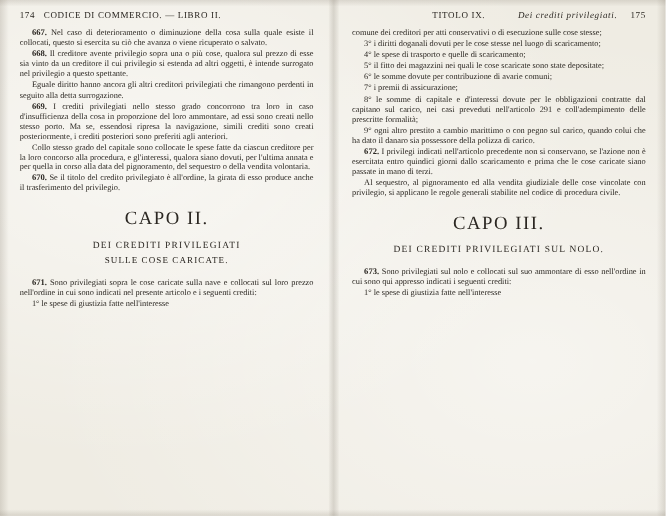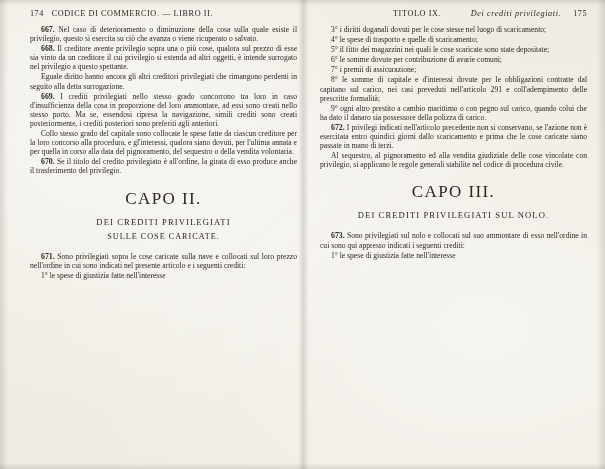--- a/index.html
+++ b/index.html
@@ -35,21 +35,21 @@
       rgba(120,112,98,0.20) 55%,
       rgba(150,142,126,0.05) 100%);
   }
   .col {
     position: absolute;
     top: 0;
     width: 295px;
     height: 469px;
     box-sizing: border-box;
   }
-  .col-left { left: 16px; padding: 9px 14px 0 14px; }
+  .col-left { left: 4px; padding: 9px 14px 0 14px; }
   .col-right { left: 306px; padding: 9px 14px 0 14px; }
 
   .running-head {
     display: flex;
     align-items: baseline;
     font-size: 8.2px;
     letter-spacing: 0.5px;
     margin-bottom: 7px;
     white-space: nowrap;
   }
@@ -124,21 +124,21 @@
 <div class="page">
 
   <div class="spine"></div>
 
   <div class="col col-left">
     <div class="running-head rh-left">
       <span class="folio">174</span>
       <span class="title">CODICE DI COMMERCIO. — LIBRO II.</span>
     </div>
 
-    <p><span class="num">667.</span> <span>Nel caso di deterioramento o diminuzione della cosa sulla quale esiste il privilegio, questo si esercita su ciò che avanza o viene ricuperato o salvato.</span></p>
+    <p><span class="num">667.</span> <span>Nel caso di deterioramento o diminuzione della cosa sulla quale esiste il collocati, questo si esercita su ciò che avanza o viene ricuperato o salvato.</span></p>
     <p><span class="num">668.</span> <span>Il creditore avente privilegio sopra una o più cose, qualora sul prezzo di esse sia vinto da un creditore il cui privilegio si estenda ad altri oggetti, è intende surrogato nel privilegio a questo spettante.</span></p>
     <p><span>Eguale diritto hanno ancora gli altri creditori privilegiati che rimangono perdenti in seguito alla detta surrogazione.</span></p>
     <p><span class="num">669.</span> <span>I crediti privilegiati nello stesso grado concorrono tra loro in caso d'insufficienza della cosa in proporzione del loro ammontare, ad essi sono creati nello stesso porto. Ma se, essendosi ripresa la navigazione, simili crediti sono creati posteriormente, i crediti posteriori sono preferiti agli anteriori.</span></p>
     <p><span>Collo stesso grado del capitale sono collocate le spese fatte da ciascun creditore per la loro concorso alla procedura, e gl'interessi, qualora siano dovuti, per l'ultima annata e per quella in corso alla data del pignoramento, del sequestro o della vendita volontaria.</span></p>
     <p><span class="num">670.</span> <span>Se il titolo del credito privilegiato è all'ordine, la girata di esso produce anche il trasferimento del privilegio.</span></p>
 
     <div class="chapter">
       <div class="capo">CAPO II.</div>
       <div class="sub1">DEI CREDITI PRIVILEGIATI</div>
       <div class="sub2">SULLE COSE CARICATE.</div>
@@ -147,20 +147,21 @@
     <p class="after-chapter"><span class="num">671.</span> <span>Sono privilegiati sopra le cose caricate sulla nave e collocati sul loro prezzo nell'ordine in cui sono indicati nel presente articolo e i seguenti crediti:</span></p>
     <p><span>1° le spese di giustizia fatte nell'interesse</span></p>
   </div>
 
   <div class="col col-right">
     <div class="running-head rh-right">
       <span class="title"><span>TITOLO IX. </span><em>Dei crediti privilegiati.</em></span>
       <span class="folio">175</span>
     </div>
 
+    <p class="noind"><span>comune dei creditori per atti conservativi o di esecuzione sulle cose stesse;</span></p>
     <p><span>3° i diritti doganali dovuti per le cose stesse nel luogo di scaricamento;</span></p>
     <p><span>4° le spese di trasporto e quelle di scaricamento;</span></p>
     <p><span>5° il fitto dei magazzini nei quali le cose scaricate sono state depositate;</span></p>
     <p><span>6° le somme dovute per contribuzione di avarie comuni;</span></p>
     <p><span>7° i premii di assicurazione;</span></p>
     <p><span>8° le somme di capitale e d'interessi dovute per le obbligazioni contratte dal capitano sul carico, nei casi preveduti nell'articolo 291 e coll'adempimento delle prescritte formalità;</span></p>
     <p><span>9° ogni altro prestito a cambio marittimo o con pegno sul carico, quando colui che ha dato il danaro sia possessore della polizza di carico.</span></p>
     <p><span class="num">672.</span> <span>I privilegi indicati nell'articolo precedente non si conservano, se l'azione non è esercitata entro quindici giorni dallo scaricamento e prima che le cose caricate siano passate in mano di terzi.</span></p>
     <p><span>Al sequestro, al pignoramento ed alla vendita giudiziale delle cose vincolate con privilegio, si applicano le regole generali stabilite nel codice di procedura civile.</span></p>
 

